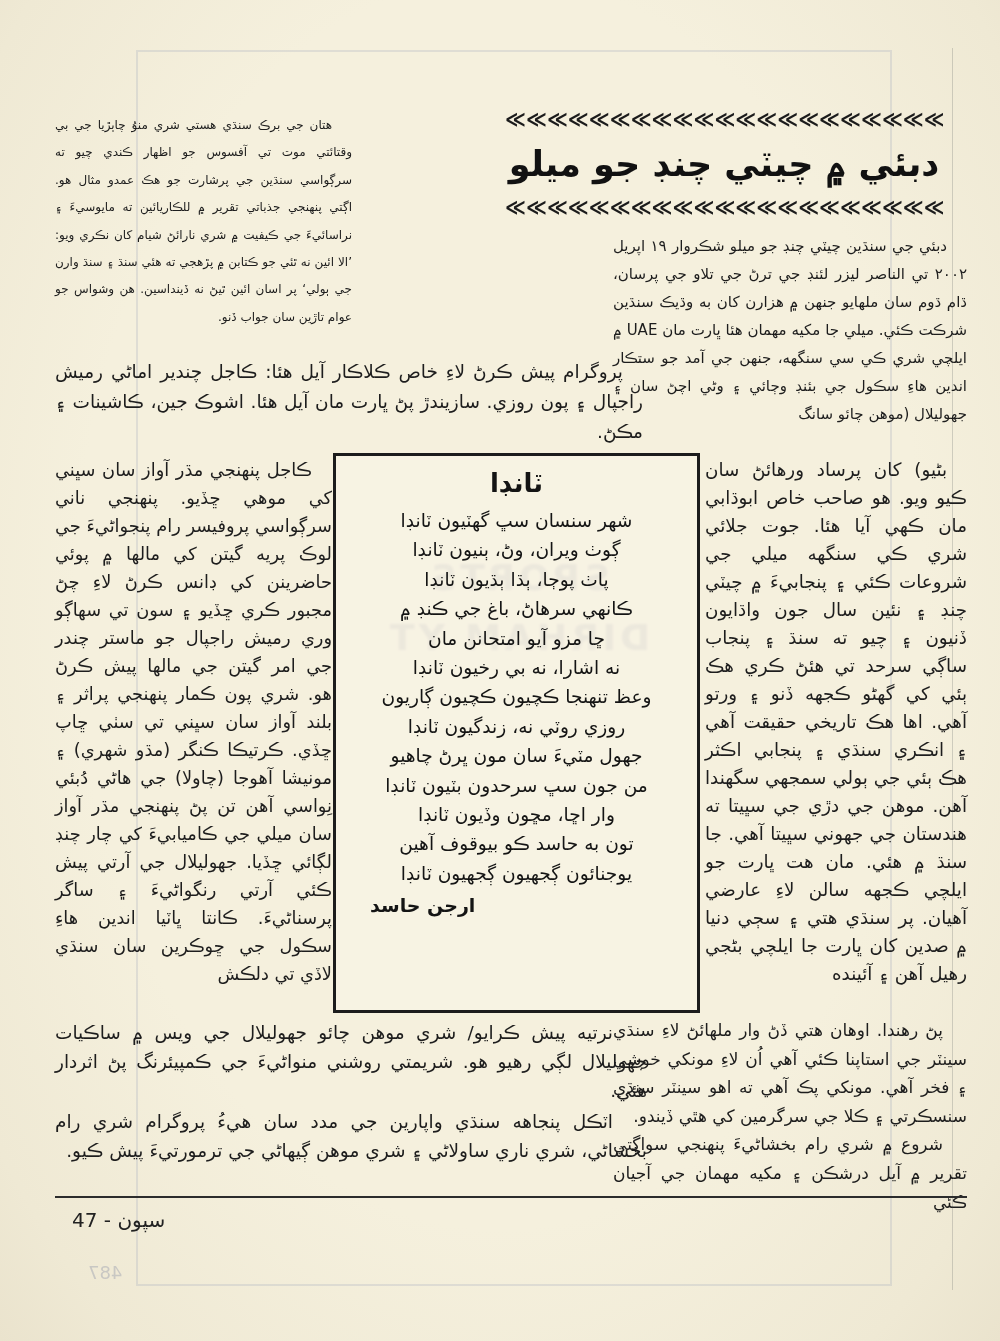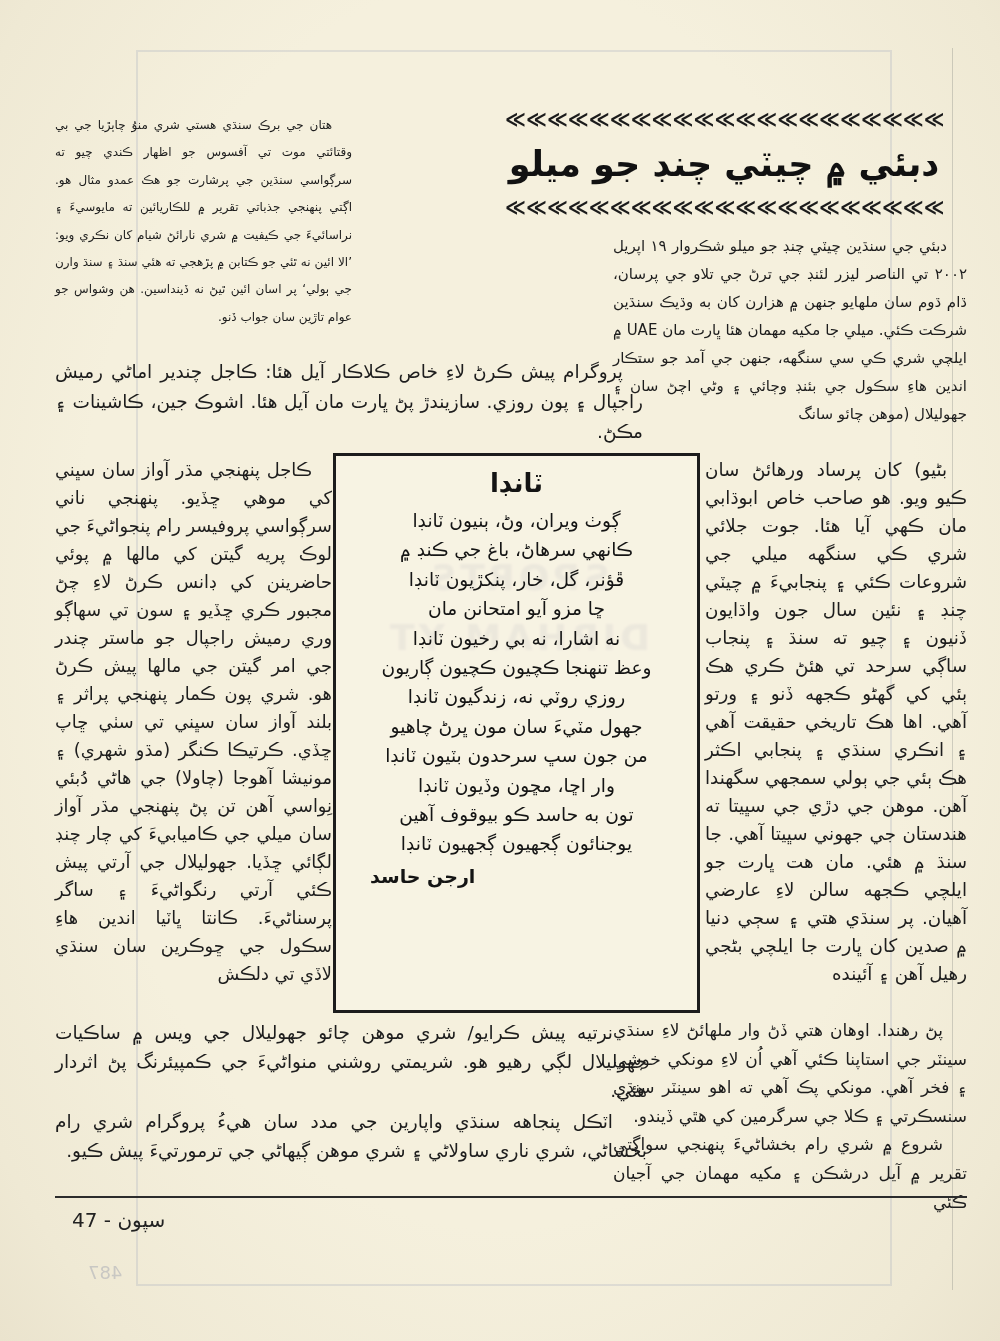--- a/index.html
+++ b/index.html
@@ -110,23 +110,24 @@
   <div class="tb" id="wide-para-1">
     <p>پروگرام پيش ڪرڻ لاءِ خاص ڪلاڪار آيل هئا: ڪاجل چندير اماڻي رميش راجپال ۽ پون روزي. سازيندڙ پڻ ڀارت مان آيل هئا. اشوڪ جين، ڪاشينات ۽ مڪڻ.</p>
   </div>
 
   <div class="tb" id="left-mid">
     <p>ڪاجل پنهنجي مڌر آواز سان سڀني کي موهي ڇڏيو. پنهنجي ناني سرڳواسي پروفيسر رام پنجواڻيءَ جي لوڪ پريه گيتن کي مالها ۾ پوئي حاضرينن کي ڊانس ڪرڻ لاءِ چڻ مجبور ڪري ڇڏيو ۽ سون تي سهاڳو وري رميش راجپال جو ماستر چندر جي امر گيتن جي مالها پيش ڪرڻ هو. شري پون ڪمار پنهنجي پراثر ۽ بلند آواز سان سڀني تي سٺي ڇاپ ڇڏي. ڪرتيڪا ڪنگر (مڌو شهري) ۽ مونيشا آهوجا (چاولا) جي هاڻي دُبئي نِواسي آهن تن پڻ پنهنجي مڌر آواز سان ميلي جي ڪاميابيءَ کي چار چنڊ لڳائي ڇڏيا. جهوليلال جي آرتي پيش ڪئي آرتي رنگواڻيءَ ۽ ساگر پرسناڻيءَ. ڪانتا ڀاٽيا اندين هاءِ سڪول جي ڇوڪرين سان سنڌي لاڏي تي دلڪش</p>
   </div>
 
   <div class="poem-box">
     <div class="poem-title">ٽانڊا</div>
+    <span class="poem-line">شهر سنسان سڀ گهٽيون ٽانڊا</span>
     <span class="poem-line">ڳوٺ ويران، وڻ، ٻنيون ٽانڊا</span>
+    <span class="poem-line">پاٺ پوڄا، ٻڌا ٻڌيون ٽانڊا</span>
     <span class="poem-line">ڪانهي سرهاڻ، باغ جي ڪنڊ ۾</span>
-    <span class="poem-line">ڦؤنر، گل، خار، پنکڙيون ٽانڊا</span>
     <span class="poem-line">ڇا مزو آيو امتحانن مان</span>
     <span class="poem-line">نه اشارا، نه بي رخيون ٽانڊا</span>
     <span class="poem-line">وعظ تنهنجا ڪچيون ڪچيون ڳاريون</span>
     <span class="poem-line">روزي روٽي نه، زندگيون ٽانڊا</span>
     <span class="poem-line">جهول مٽيءَ سان مون ڀرڻ چاهيو</span>
     <span class="poem-line">من جون سڀ سرحدون بٽيون ٽانڊا</span>
     <span class="poem-line">وار اڇا، مڇون وڏيون ٽانڊا</span>
     <span class="poem-line">تون به حاسد ڪو بيوقوف آهين</span>
     <span class="poem-line">يوجنائون ڳجهيون ڳجهيون ٽانڊا</span>
     <span class="poem-author">ارجن حاسد</span>

